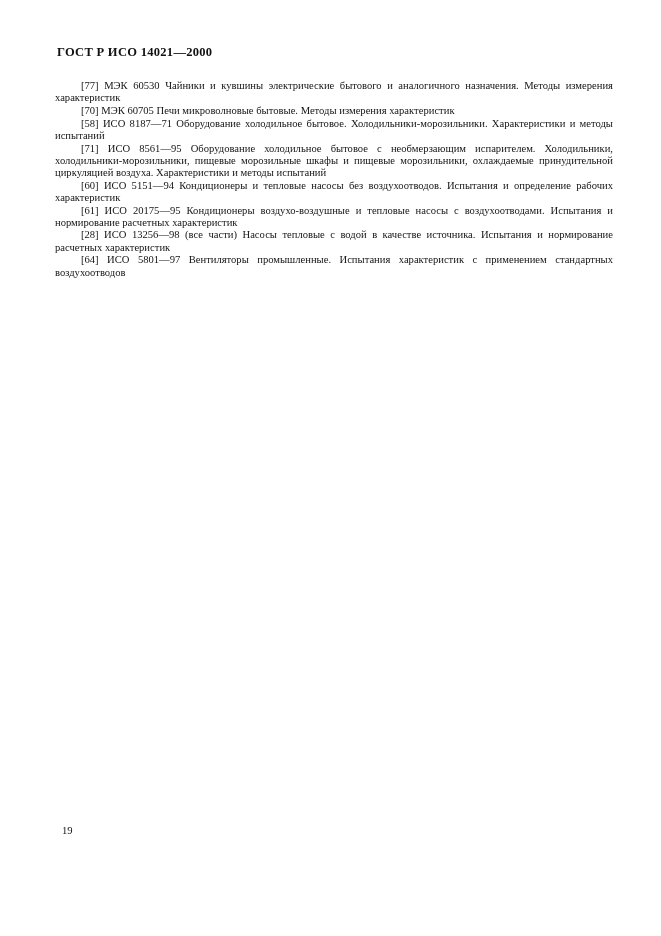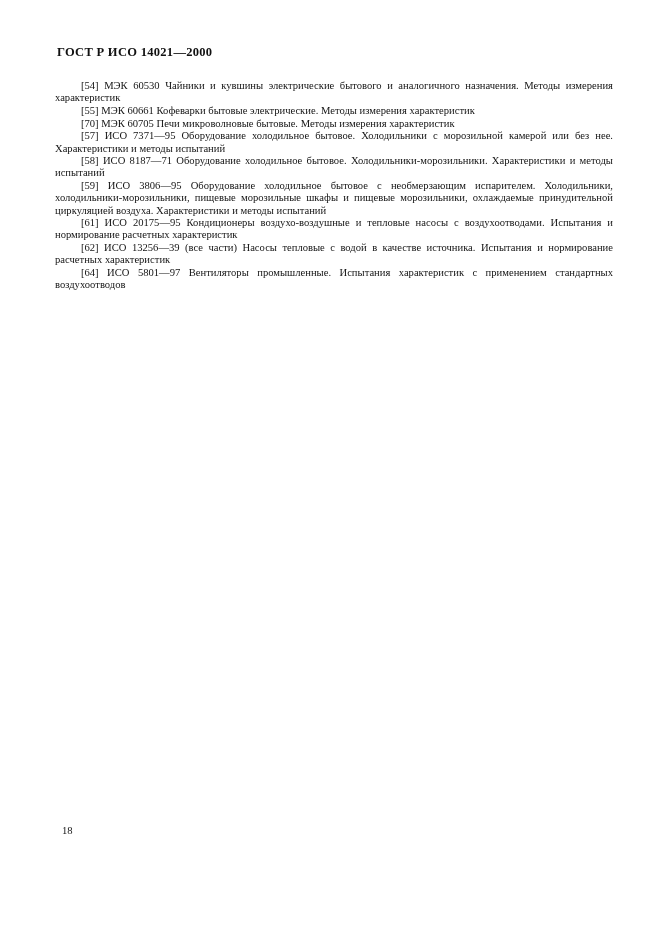--- a/index.html
+++ b/index.html
@@ -54,26 +54,25 @@
   }
 </style>
 </head>
 <body>
 
 <div class="page">
 
   <div class="header">ГОСТ Р ИСО 14021—2000</div>
 
   <div class="content">
-    <p class="ref-entry">[54]  МЭК 60530 Чайники и кувшины электрические бытового и аналогичного назначения. Методы измерения характеристик</p>
-    <p class="ref-entry">[55]  МЭК 60661  Кофеварки бытовые электрические. Методы измерения характеристик</p>
+    <p class="ref-entry">[77]  МЭК 60530 Чайники и кувшины электрические бытового и аналогичного назначения. Методы измерения характеристик</p>
     <p class="ref-entry">[70]  МЭК 60705  Печи микроволновые бытовые. Методы измерения характеристик</p>
-    <p class="ref-entry">[57]  ИСО 7371—95  Оборудование холодильное бытовое. Холодильники с морозильной камерой или без нее. Характеристики и методы испытаний</p>
     <p class="ref-entry">[58]  ИСО 8187—71  Оборудование холодильное бытовое. Холодильники-морозильники. Характеристики и методы испытаний</p>
-    <p class="ref-entry">[59]  ИСО 3806—95  Оборудование холодильное бытовое с необмерзающим испарителем. Холодильники, холодильники-морозильники, пищевые морозильные шкафы и пищевые морозильники, охлаждаемые принудительной циркуляцией воздуха. Характеристики и методы испытаний</p>
+    <p class="ref-entry">[71]  ИСО 8561—95  Оборудование холодильное бытовое с необмерзающим испарителем. Холодильники, холодильники-морозильники, пищевые морозильные шкафы и пищевые морозильники, охлаждаемые принудительной циркуляцией воздуха. Характеристики и методы испытаний</p>
+    <p class="ref-entry">[60]  ИСО 5151—94  Кондиционеры и тепловые насосы без воздухоотводов. Испытания и определение рабочих характеристик</p>
     <p class="ref-entry">[61]  ИСО 20175—95  Кондиционеры воздухо-воздушные и тепловые насосы с воздухоотводами. Испытания и нормирование расчетных характеристик</p>
-    <p class="ref-entry">[62]  ИСО 13256—39 (все части)  Насосы тепловые с водой в качестве источника. Испытания и нормирование расчетных характеристик</p>
+    <p class="ref-entry">[28]  ИСО 13256—98 (все части)  Насосы тепловые с водой в качестве источника. Испытания и нормирование расчетных характеристик</p>
     <p class="ref-entry">[64]  ИСО 5801—97  Вентиляторы промышленные. Испытания характеристик с применением стандартных воздухоотводов</p>
   </div>
 
-  <div class="page-number">18</div>
+  <div class="page-number">19</div>
 
 </div>
 
 </body></html>

